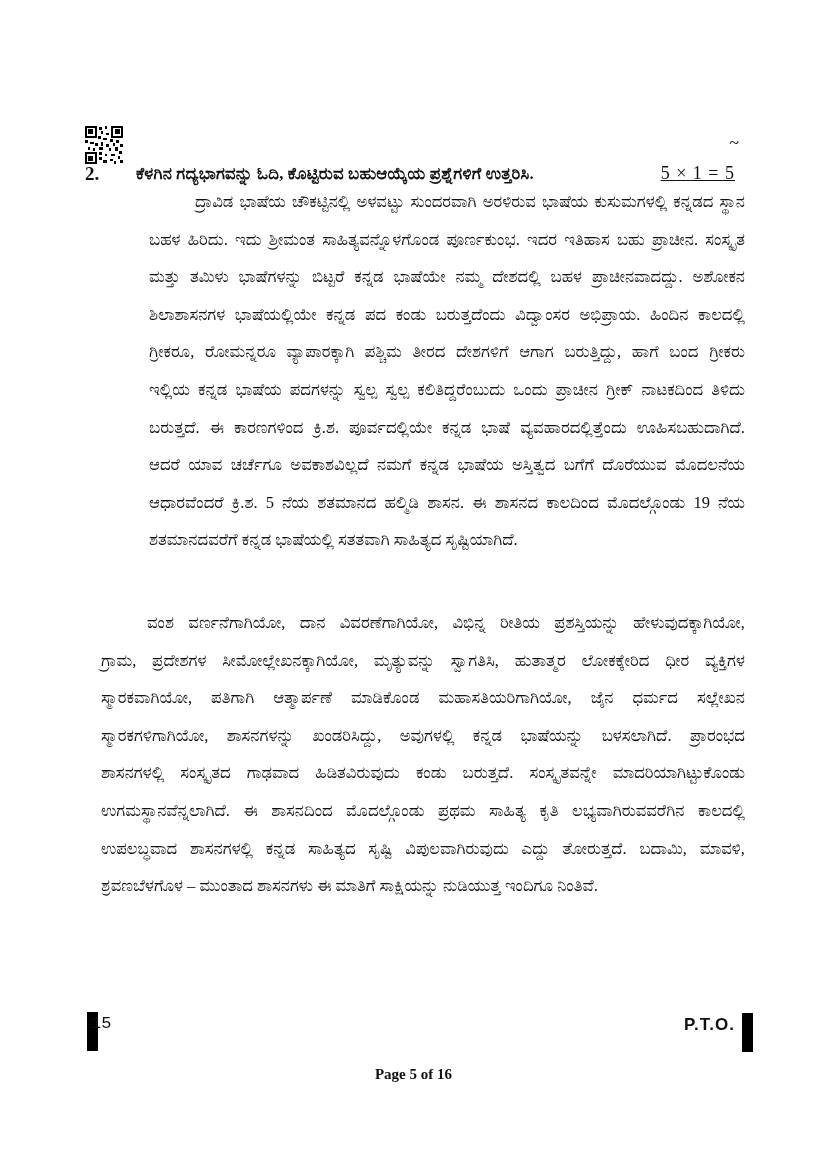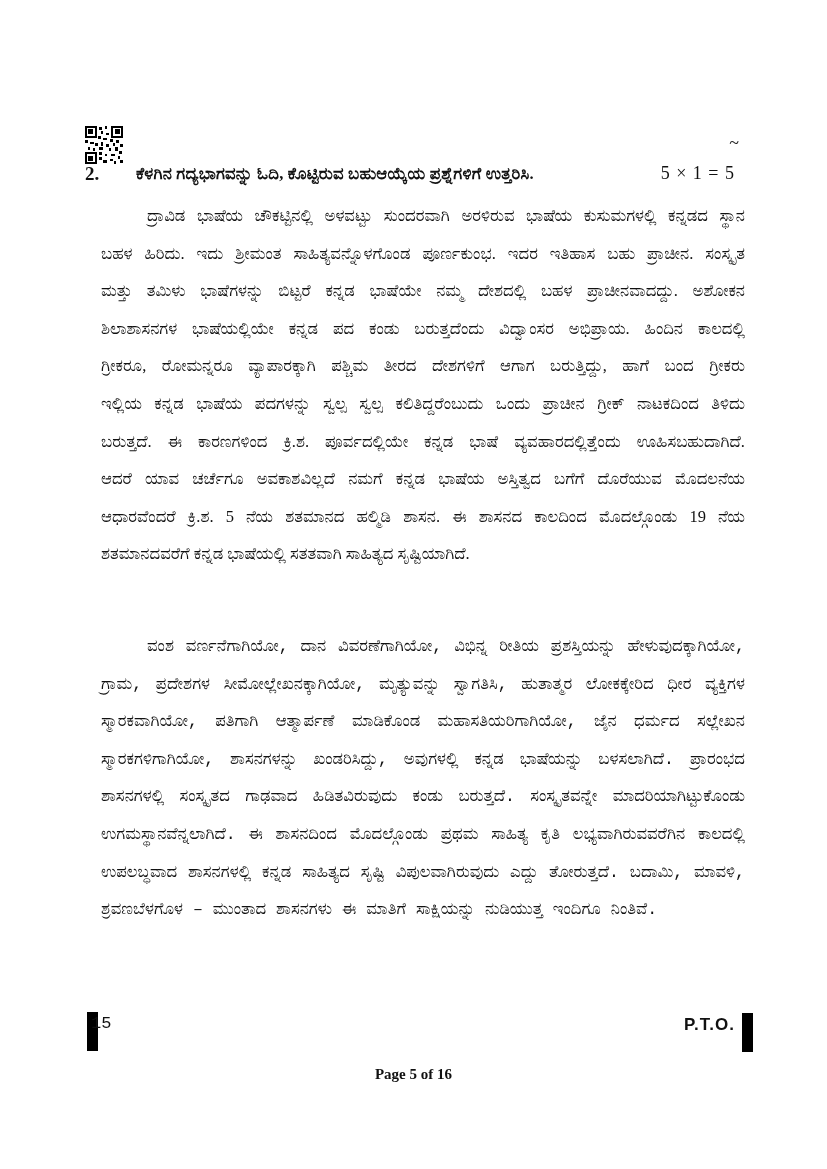--- a/index.html
+++ b/index.html
@@ -28,25 +28,26 @@
     font-family: "Liberation Serif", serif;
   }
   .q-text {
     position: absolute; left: 136px; top: 1px;
     font-size: 16.5px; letter-spacing: 0.2px; font-weight: bold;
   }
   .q-marks {
     position: absolute; right: 92px; top: 0;
     font-size: 18px; font-family: "Liberation Serif", serif;
     letter-spacing: 1px;
+    text-decoration: underline;
   }
 
   .para { position: absolute; left: 101px; right: 82px; }
-  .para-1 { top: 197px; }
-  .para-2 { top: 628px; font-family: Liberation Mono, monospace; }
+  .para-1 { top: 183px; margin-left: 48px; }
+  .para-2 { top: 604px; }
   .pline {
     height: 37.6px; line-height: 37.6px;
     font-size: 16.5px;
     white-space: nowrap;
     text-align: justify;
     text-align-last: justify;
     overflow: visible;
   }
   .pline.first { text-indent: 46px; }
   .pline.last { text-align-last: left; }

